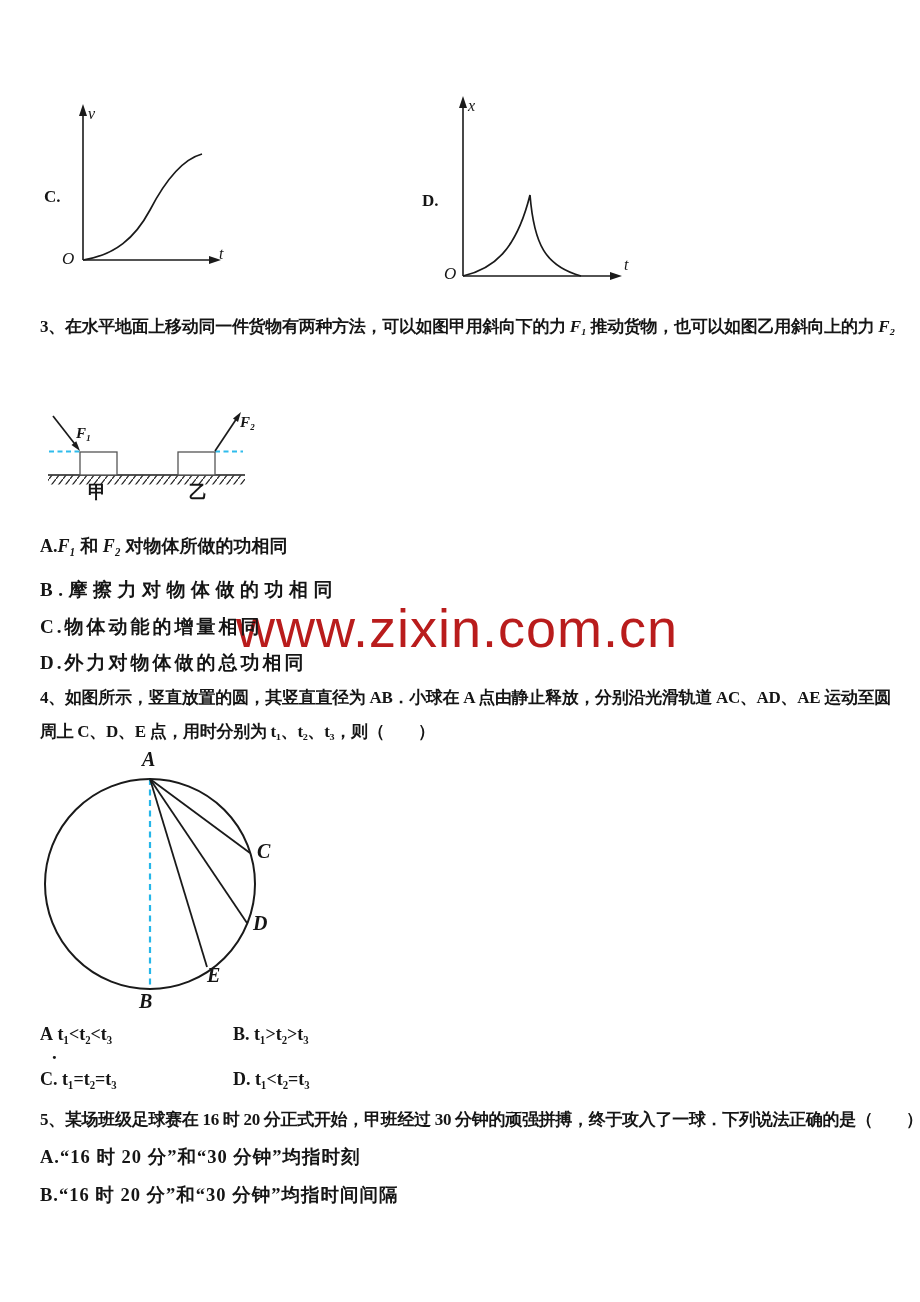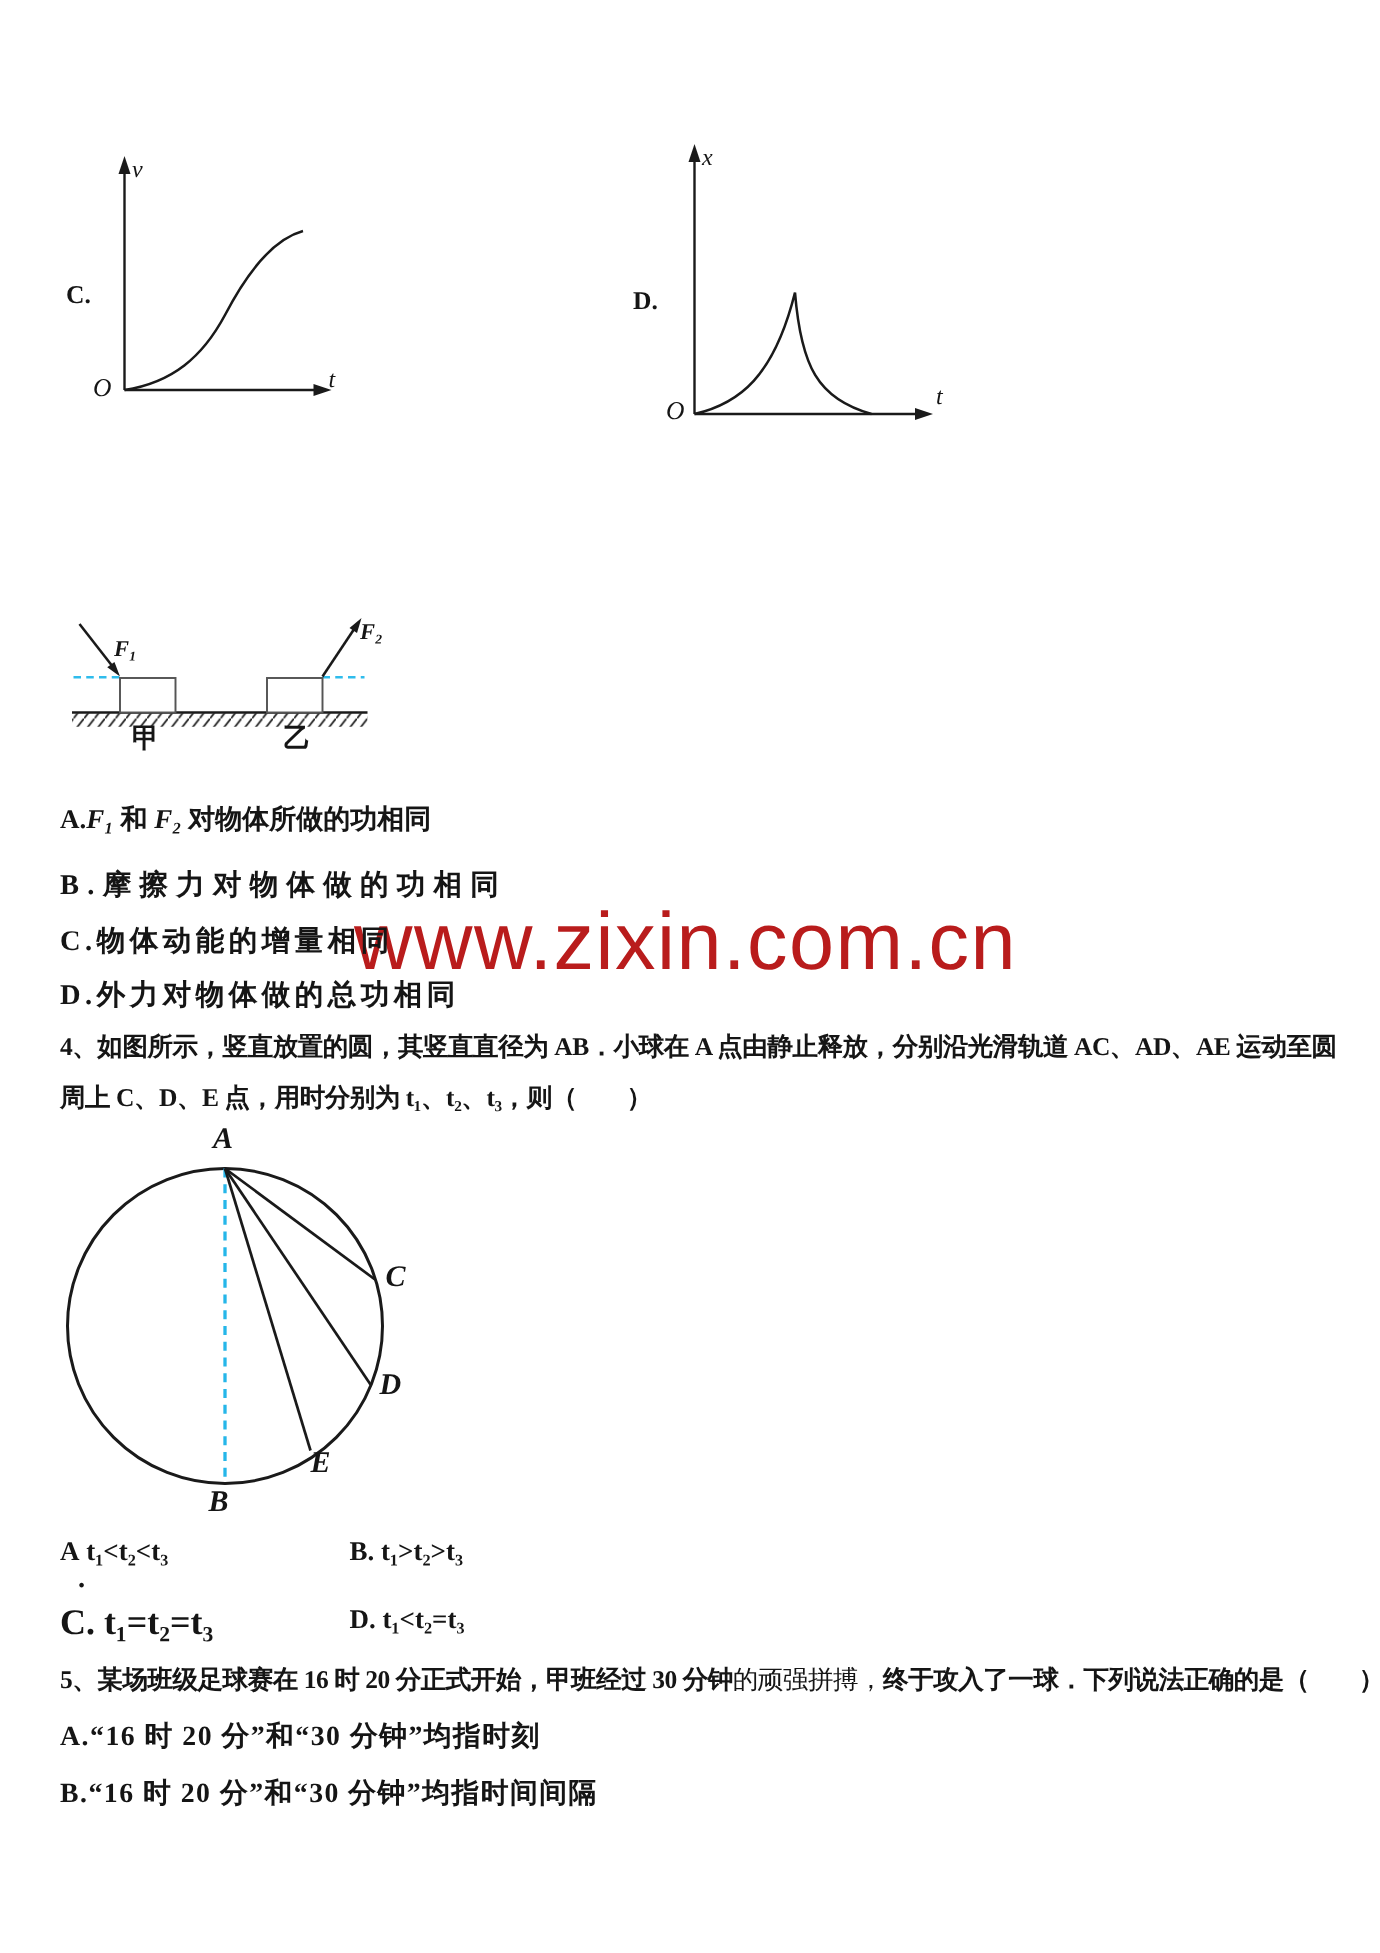--- a/index.html
+++ b/index.html
@@ -47,20 +47,23 @@
     <line x1="26" y1="10" x2="26" y2="182" stroke="#1a1a1a" stroke-width="1.6"></line>
     <polygon points="26,2 22,14 30,14" fill="#1a1a1a"></polygon>
     <line x1="26" y1="182" x2="178" y2="182" stroke="#1a1a1a" stroke-width="1.6"></line>
     <polygon points="185,182 173,178 173,186" fill="#1a1a1a"></polygon>
     <path d="M26,182 C56,175 79,157 93,101 C97,150 108,172 144,182" fill="none" stroke="#1a1a1a" stroke-width="1.7"></path>
   </svg>
   <span class="abs axis-label" style="left:468px;top:97px;">x</span>
   <span class="abs axis-label" style="left:444px;top:264px;font-size:17px;">O</span>
   <span class="abs axis-label" style="left:624px;top:256px;">t</span>
 
+  <div class="abs stem" style="left:40px;top:315px;">
+    <span>3、在水平地面上移动同一件货物有两种方法，可以如图甲用斜向下的力 </span><span class="fi">F₁</span><span> 推动货物，也可以如图乙用斜向上的力 </span><span class="fi">F₂</span>
+  </div>
 
   <svg class="abs" style="left:35px;top:398px;" width="230" height="112" viewBox="0 0 230 112">
     <defs>
       <pattern id="hatch" width="7" height="9" patternUnits="userSpaceOnUse">
         <line x1="0" y1="9" x2="7" y2="0" stroke="#222" stroke-width="1.2"></line>
       </pattern>
     </defs>
     <rect x="13" y="77.5" width="197" height="9" fill="url(#hatch)"></rect>
     <line x1="13" y1="77" x2="210" y2="77" stroke="#1a1a1a" stroke-width="1.6"></line>
     <line x1="14" y1="53.5" x2="45" y2="53.5" stroke="#2fbcec" stroke-width="1.8" stroke-dasharray="5,3.5"></line>
@@ -106,29 +109,29 @@
   <span class="abs pt-label" style="left:253px;top:912px;">D</span>
   <span class="abs pt-label" style="left:207px;top:964px;">E</span>
 
   <div class="abs opt ls0" style="left:40px;top:1024px;font-size:18px;text-align:right;">
     <span>A</span>&nbsp;<span>t₁&lt;t₂&lt;t₃</span>
   </div>
   <div class="abs opt ls0" style="left:233px;top:1024px;font-size:18px;">
     <span>B.</span>&nbsp;<span>t₁&gt;t₂&gt;t₃</span>
   </div>
   <span class="abs dot" style="left:52px;top:1042px;">.</span>
-  <div class="abs opt ls0" style="left:40px;top:1069px;font-size:24px;text-align:right;">
+  <div class="abs opt ls0" style="left:40px;top:1069px;font-size:18px;text-align:right;">
     <span>C.</span>&nbsp;<span>t₁=t₂=t₃</span>
   </div>
   <div class="abs opt ls0" style="left:233px;top:1069px;font-size:18px;">
     <span>D.</span>&nbsp;<span>t₁&lt;t₂=t₃</span>
   </div>
 
   <div class="abs stem" style="left:40px;top:1108px;">
-    <span>5、某场班级足球赛在 16 时 20 分正式开始，甲班经过 30 分钟</span><span style="font-weight:400;">的顽强拼搏，</span><span>终于攻入了一球．下列说法正确的是（　　）</span>
+    <span>5、某场班级足球赛在 16 时 20 分正式开始，甲班经过 30 分钟</span><span style="font-weight:700;">的顽强拼搏，</span><span>终于攻入了一球．下列说法正确的是（　　）</span>
   </div>
 
   <div class="abs opt ls1" style="left:40px;top:1144px;font-size:18.5px;">
     <span>A.</span><span>“16 时 20 分”和“30 分钟”均指时刻</span>
   </div>
   <div class="abs opt ls1" style="left:40px;top:1182px;font-size:18.5px;">
     <span>B.</span><span>“16 时 20 分”和“30 分钟”均指时间间隔</span>
   </div>
 
 </div>

